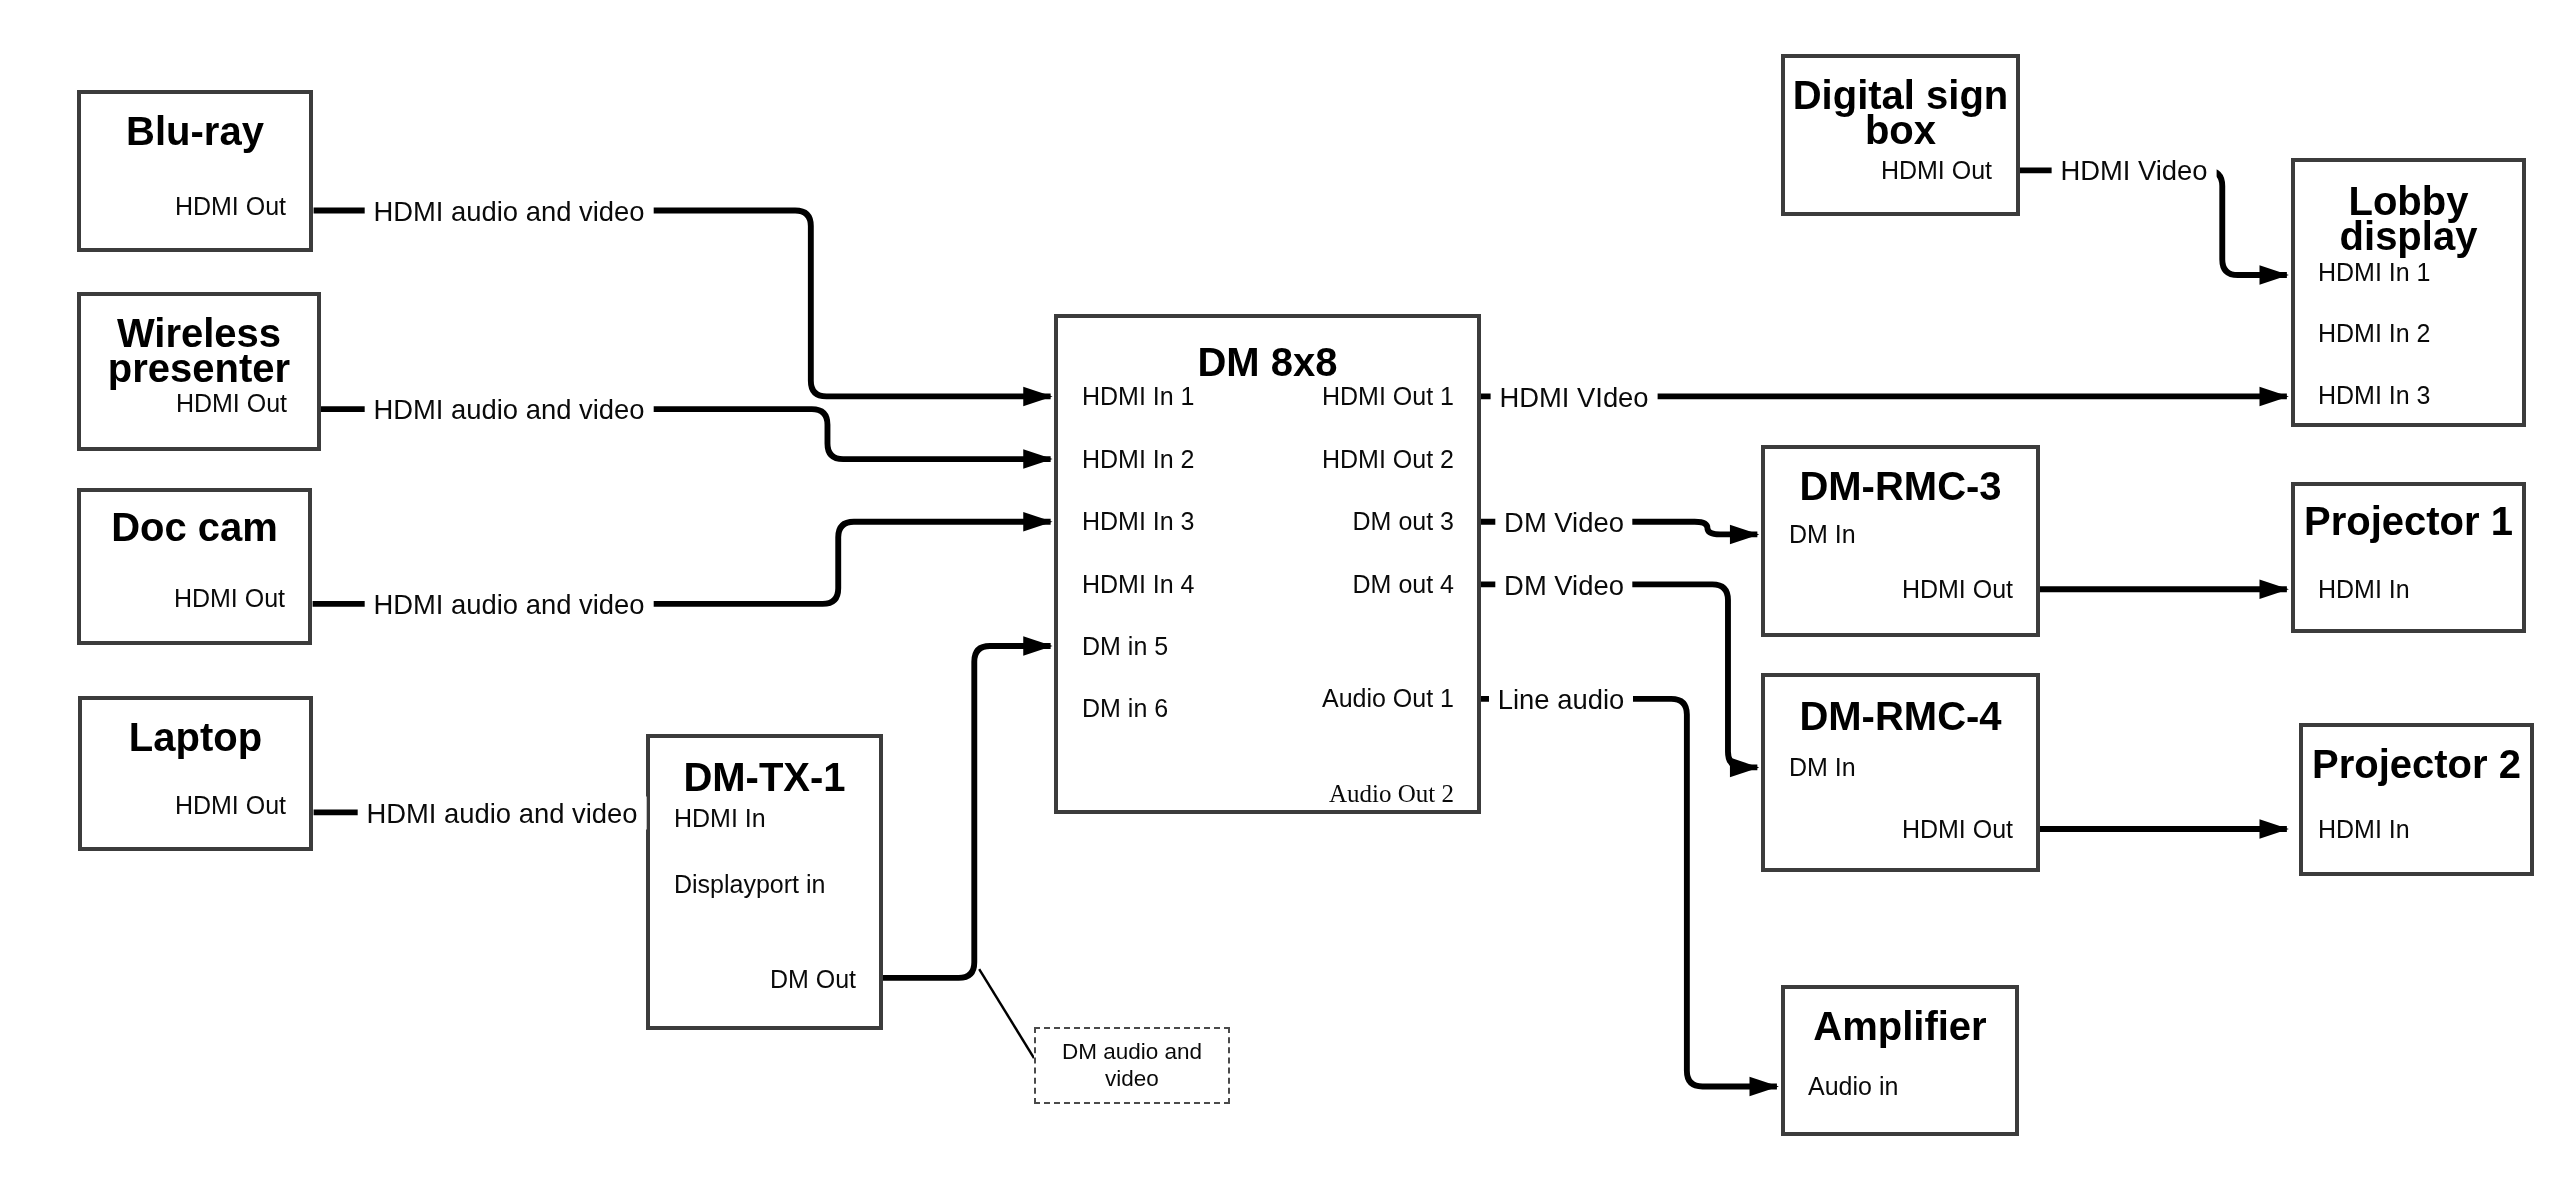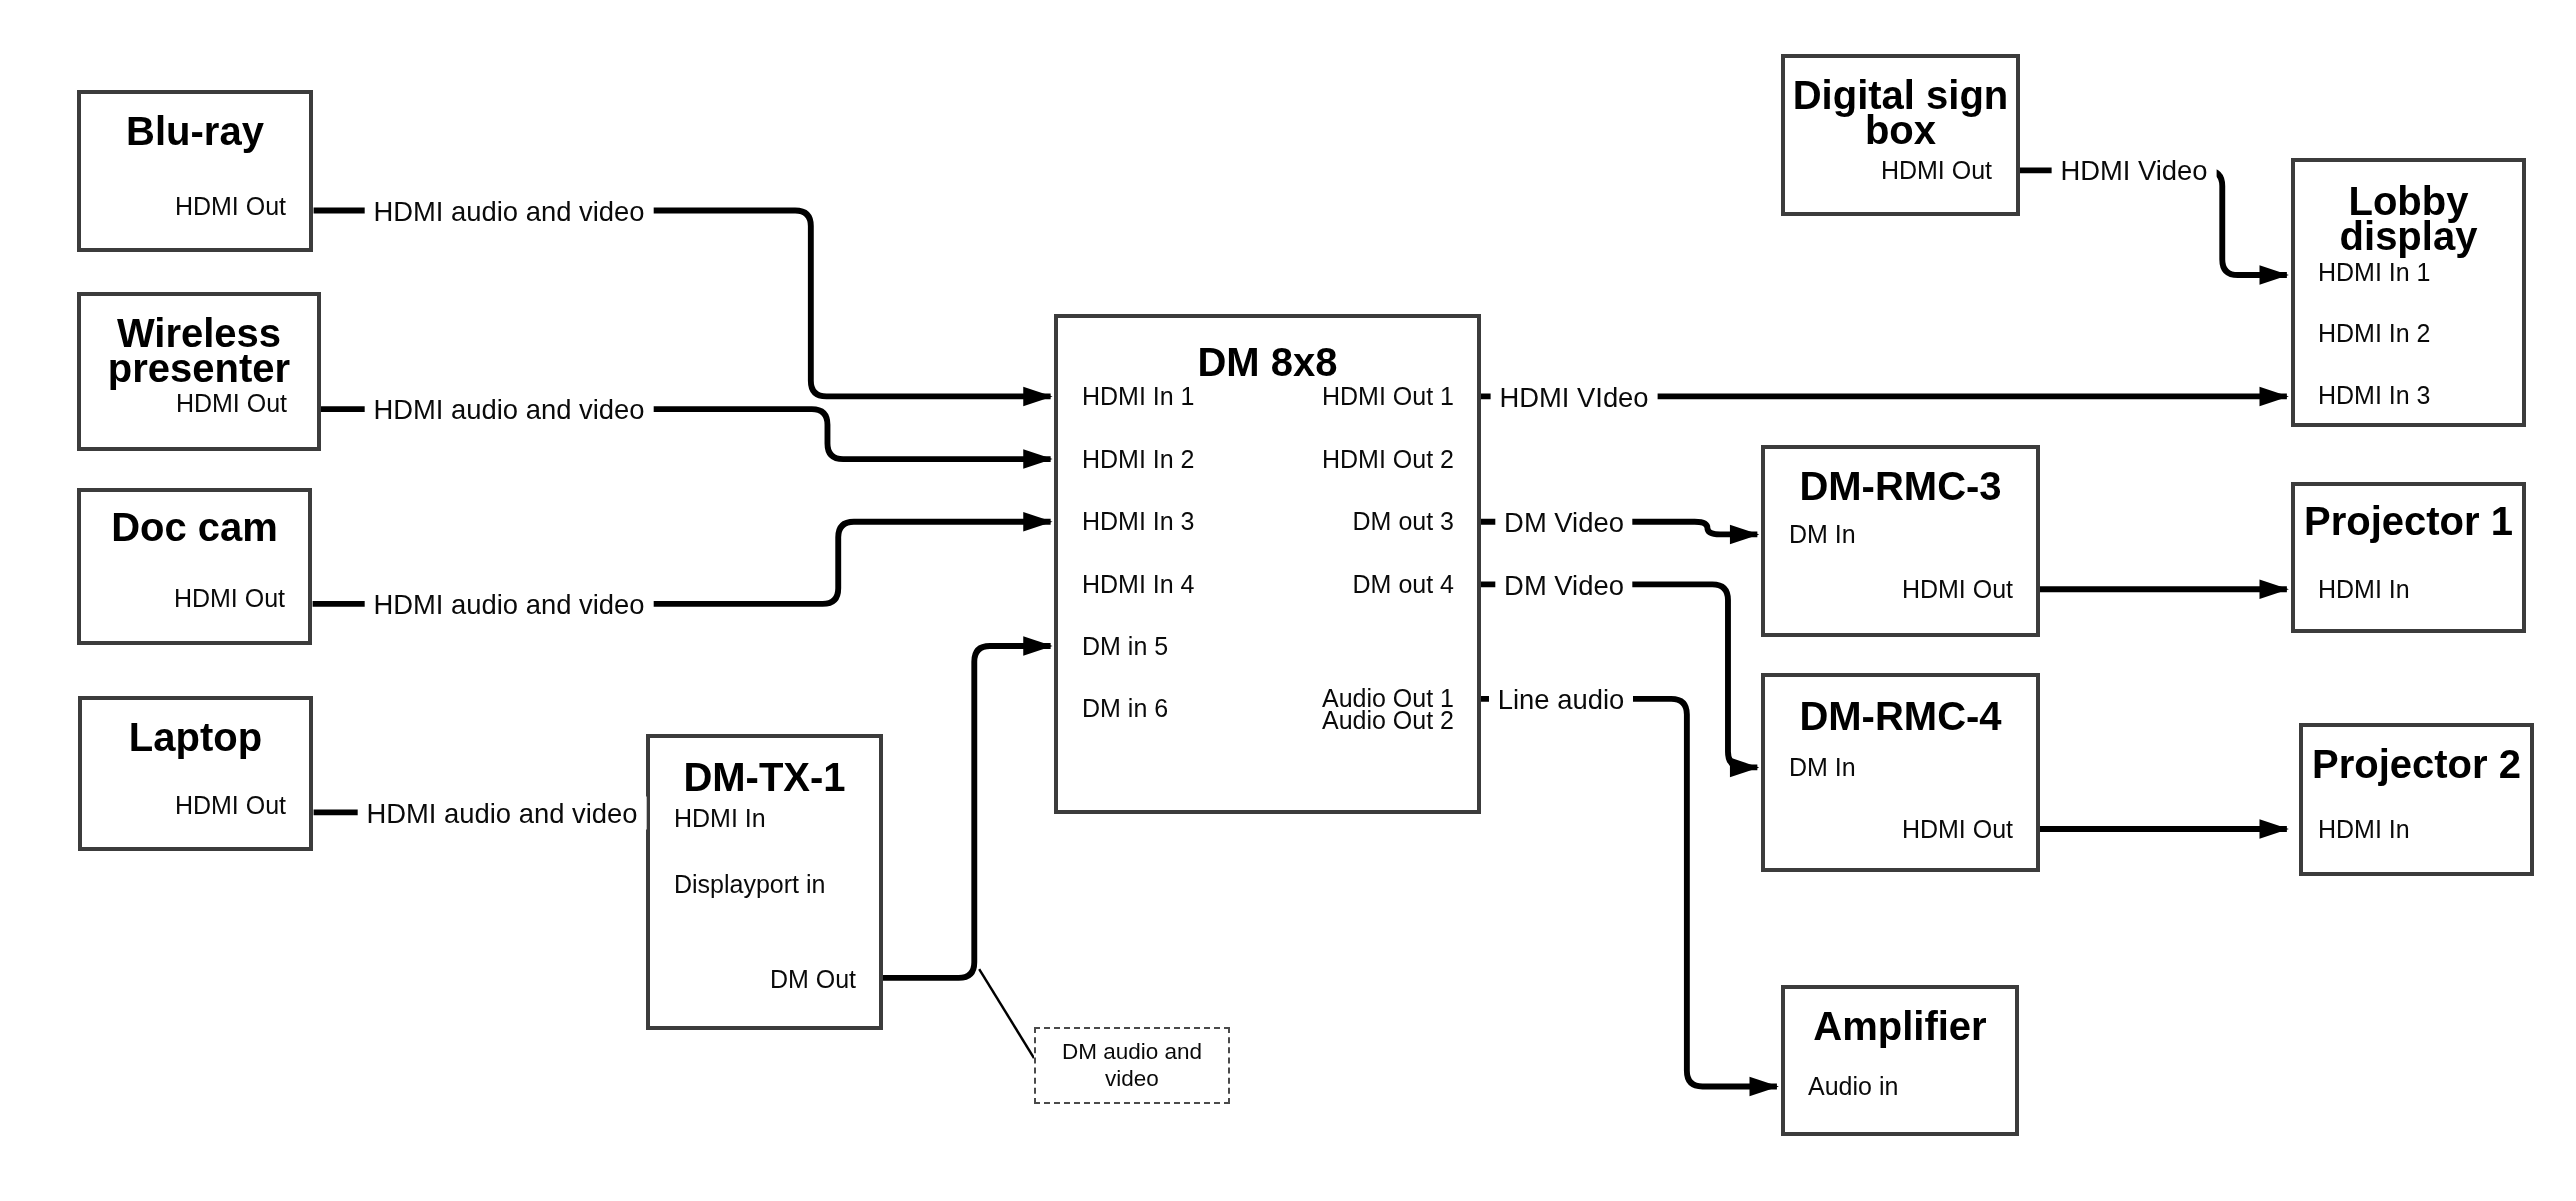--- a/index.html
+++ b/index.html
@@ -117,21 +117,21 @@
     <span class="port-label" style="top: 445px; left: 1082px;">HDMI In 2</span>
     <span class="port-label" style="top: 507px; left: 1082px;">HDMI In 3</span>
     <span class="port-label" style="top: 570px; left: 1082px;">HDMI In 4</span>
     <span class="port-label" style="top: 632px; left: 1082px;">DM in 5</span>
     <span class="port-label" style="top: 694px; left: 1082px;">DM in 6</span>
     <span class="port-label" style="top: 382px; right: 1122px; text-align: left;">HDMI Out 1</span>
     <span class="port-label" style="top: 445px; right: 1122px; text-align: right;">HDMI Out 2</span>
     <span class="port-label" style="top: 507px; right: 1122px; text-align: right;">DM out 3</span>
     <span class="port-label" style="top: 570px; right: 1122px; text-align: right;">DM out 4</span>
     <span class="port-label" style="top: 684px; right: 1122px; text-align: right;">Audio Out 1</span>
-    <span class="port-label" style="top: 706px; right: 1122px; text-align: left;">Audio Out 2</span>
+    <span class="port-label" style="top: 779px; right: 1122px; text-align: left; font-family: Liberation Serif, serif;">Audio Out 2</span>
     <div class="node" style="left: 1781px; top: 54px; width: 239px; height: 162px;">
       <div class="node-title" style="top: 19.6px;">Digital sign
 box</div>
     </div>
     <span class="port-label" style="top: 156px; right: 584px; text-align: right;">HDMI Out</span>
     <div class="node" style="left: 2291px; top: 158px; width: 235px; height: 269px;">
       <div class="node-title" style="top: 21.5px;">Lobby
 display</div>
     </div>
     <span class="port-label" style="top: 258px; left: 2318px;">HDMI In 1</span>

